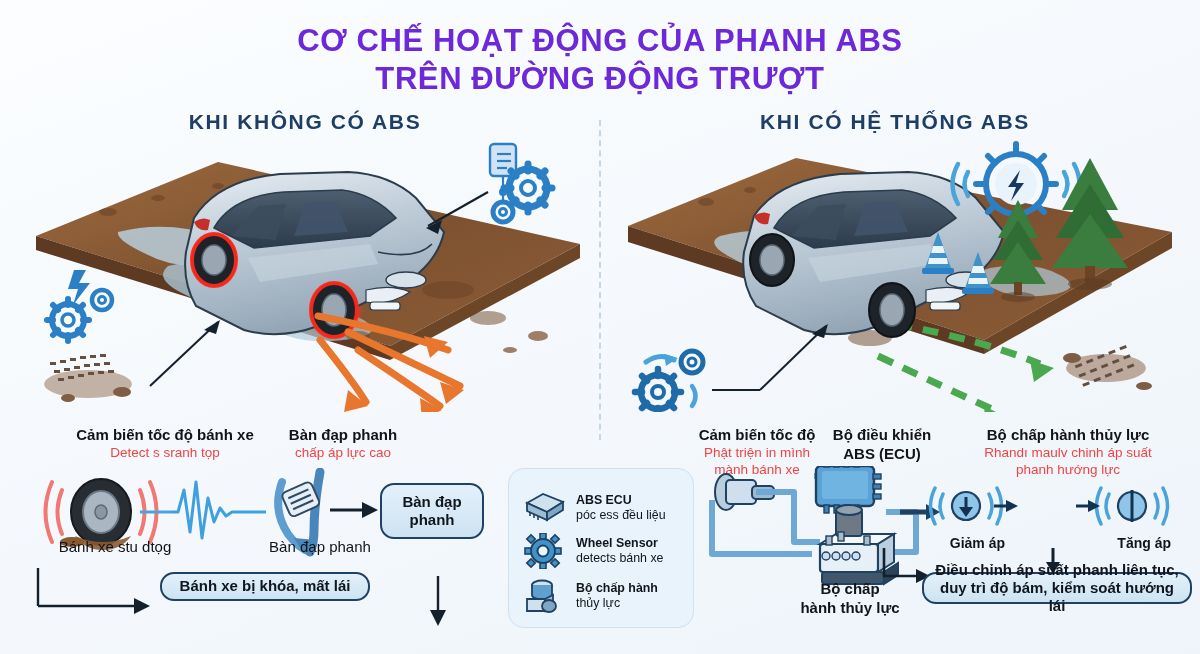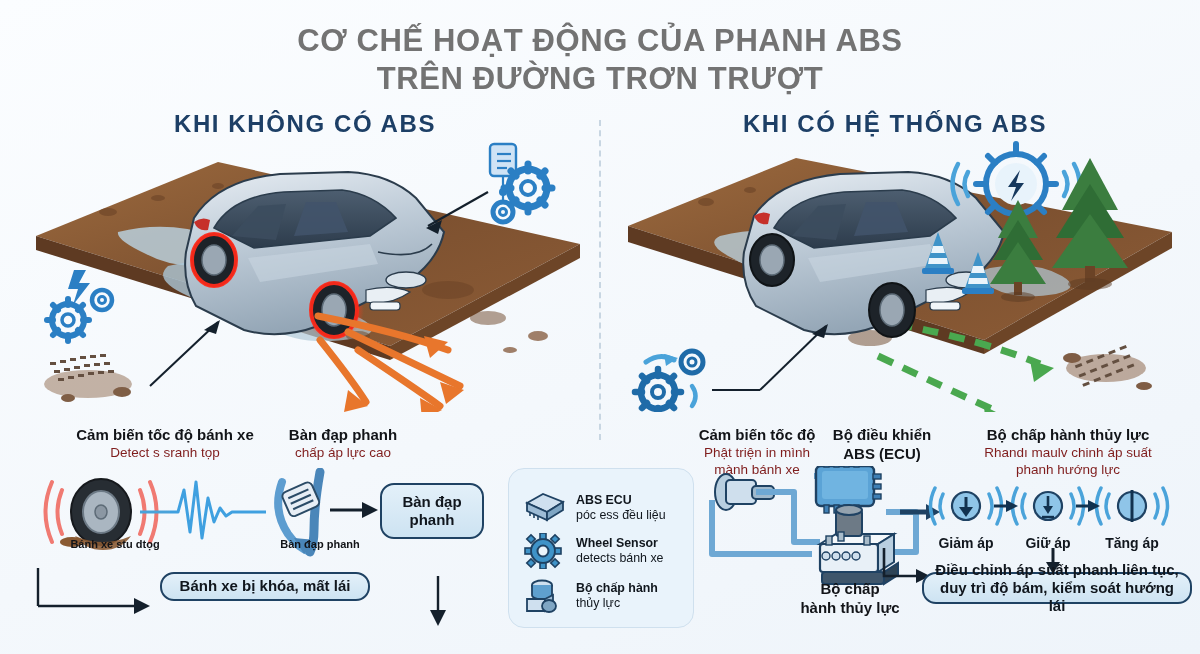--- a/index.html
+++ b/index.html
@@ -7,47 +7,47 @@
     width: 1200px; height: 654px;
     font-family: "Liberation Sans", sans-serif;
     background: linear-gradient(160deg,#fbfdff 0%,#f4f8fc 55%,#eef4fa 100%);
     overflow: hidden;
   }
   #stage { position: relative; width: 1200px; height: 654px; }
 
   
   .main-title {
     position: absolute; left: 0; top: 22px; width: 1200px;
-    text-align: center; color: #737373;
+    text-align: center; color: #6d28d9;
     font-size: 31px; font-weight: bold; letter-spacing: .6px; line-height: 1.22;
   }
   .main-title .line2 { display: block; }
   .panel-head {
     position: absolute; top: 110px; text-align: center;
-    color: #1d3f66; font-size: 24px; font-weight: bold; letter-spacing: 1.6px;
+    color: #1d3f66; font-size: 21px; font-weight: bold; letter-spacing: 1.6px;
   }
   #head-left  { left: 30px;  width: 550px; }
   #head-right { left: 620px; width: 550px; }
 
   .divider {
     position: absolute; left: 599px; top: 120px; width: 0; height: 320px;
     border-left: 2px dashed #c8d6e2;
   }
 
   
   .scene { position: absolute; }
   #scene-left  { left: 18px;  top: 140px; width: 562px; height: 272px; }
   #scene-right { left: 620px; top: 140px; width: 578px; height: 272px; }
   .scene svg { display: block; }
 
   
   .lbl { position: absolute; text-align: center; color: #121418; }
   .lbl .t1 { font-size: 15px; font-weight: bold; line-height: 1.25; white-space: nowrap;}
-  .lbl .t2 { font-size: 13.5px; font-weight: normal; line-height: 1.25; color:#7f1d1d; }
-  .cap { position: absolute; text-align: center; color: #121418; font-size: 11px; font-weight: bold; line-height: 1.25; }
+  .lbl .t2 { font-size: 13.5px; font-weight: normal; line-height: 1.25; color:#ef4444; }
+  .cap { position: absolute; text-align: center; color: #121418; font-size: 15px; font-weight: normal; line-height: 1.25; }
 
   
   .box {
     position: absolute; display: flex; align-items: center; justify-content: center;
     text-align: center;
     background: linear-gradient(180deg,#e3f0f9 0%,#cde3f2 100%);
     border: 2px solid #1f4263; border-radius: 14px;
     color: #10161d; font-size: 15px; font-weight: bold; line-height: 1.22;
     padding: 4px 10px;
   }
@@ -58,33 +58,33 @@
     background: #e9f3fb; border: 1.5px solid #cfe0ee; border-radius: 16px;
     padding: 18px 10px 8px 12px;
     display: flex; flex-direction: column; justify-content: space-around;
   }
   .leg-row { display: flex; align-items: center; gap: 9px; }
   .leg-txt { font-size: 12.4px; color: #10161d; line-height: 1.22; }
   .leg-txt b { font-weight: bold; display: block; }
   .leg-txt span { font-weight: normal; display: block; }
 
   
-  .pstate { position: absolute; text-align: center; width: 78px; }
+  .pstate { position: absolute; text-align: right; width: 78px; }
   .pstate .pl { font-size: 14px; font-weight: bold; color: #10161d; margin-top: 1px; }
 
   .connector { position: absolute; }
 </style>
 </head>
 <body>
 
 <div id="stage">
 
   <div class="main-title">
     <span>CƠ CHẾ HOẠT ĐỘNG CỦA PHANH ABS</span>
-    <span class="line2">TRÊN ĐƯỜNG TRƠN TRƯỢT</span>
+    <span class="line2">TRÊN ĐƯỜNG ĐỘNG TRƯỢT</span>
   </div>
 
   <div class="panel-head" id="head-left">KHI KHÔNG CÓ ABS</div>
   <div class="panel-head" id="head-right">KHI CÓ HỆ THỐNG ABS</div>
 
   <div class="divider"></div>
 
   <div class="scene" id="scene-left">
     <svg width="562" height="272" viewBox="0 0 562 272">
       <defs>
@@ -621,35 +621,20 @@
         <path d="M62,12 q6,12 0,24"></path>
           <path d="M70,6 q9,18 0,36"></path>
       </g>
       <circle cx="39" cy="24" r="14" fill="#8fc5e8" stroke="#1f4263" stroke-width="2.2"></circle>
       <line x1="39" y1="15" x2="39" y2="31" stroke="#12324f" stroke-width="3"></line>
       <polygon points="39,35 32,25 46,25" fill="#12324f"></polygon>
     </svg>
     <div class="pl">Giảm áp</div>
   </div>
 
-  <div class="pstate" style="left:1009px; top:482px;">
-    <svg width="78" height="48" viewBox="0 0 78 48">
-      <g stroke="#4aa3da" stroke-width="3.5" fill="none" stroke-linecap="round">
-        <path d="M16,12 q-6,12 0,24"></path>
-          <path d="M8,6 q-9,18 0,36"></path>
-        <path d="M62,12 q6,12 0,24"></path>
-          <path d="M70,6 q9,18 0,36"></path>
-      </g>
-      <circle cx="39" cy="24" r="14" fill="#8fc5e8" stroke="#1f4263" stroke-width="2.2"></circle>
-      <line x1="39" y1="14" x2="39" y2="26" stroke="#12324f" stroke-width="2.6"></line>
-      <polygon points="39,32 34,24 44,24" fill="#12324f"></polygon>
-      <line x1="33" y1="35" x2="45" y2="35" stroke="#12324f" stroke-width="2.4"></line>
-    </svg>
-    <div class="pl">Giữ áp</div>
-  </div>
 
   <div class="pstate" style="left:1093px; top:482px;">
     <svg width="78" height="48" viewBox="0 0 78 48">
       <g stroke="#4aa3da" stroke-width="3.5" fill="none" stroke-linecap="round">
         <path d="M16,12 q-6,12 0,24"></path>
           <path d="M8,6 q-9,18 0,36"></path>
         <path d="M62,12 q6,12 0,24"></path>
           <path d="M70,6 q9,18 0,36"></path>
       </g>
       <circle cx="39" cy="24" r="14" fill="#8fc5e8" stroke="#1f4263" stroke-width="2.2"></circle>

